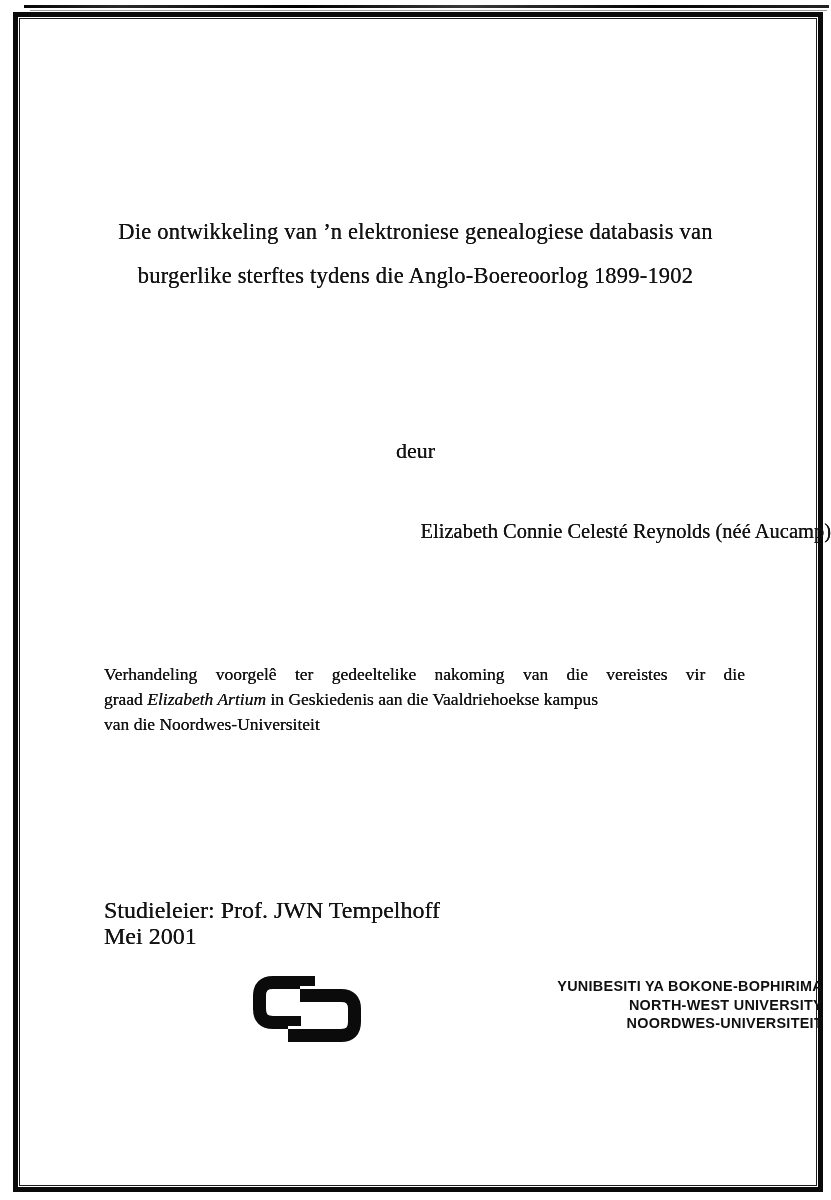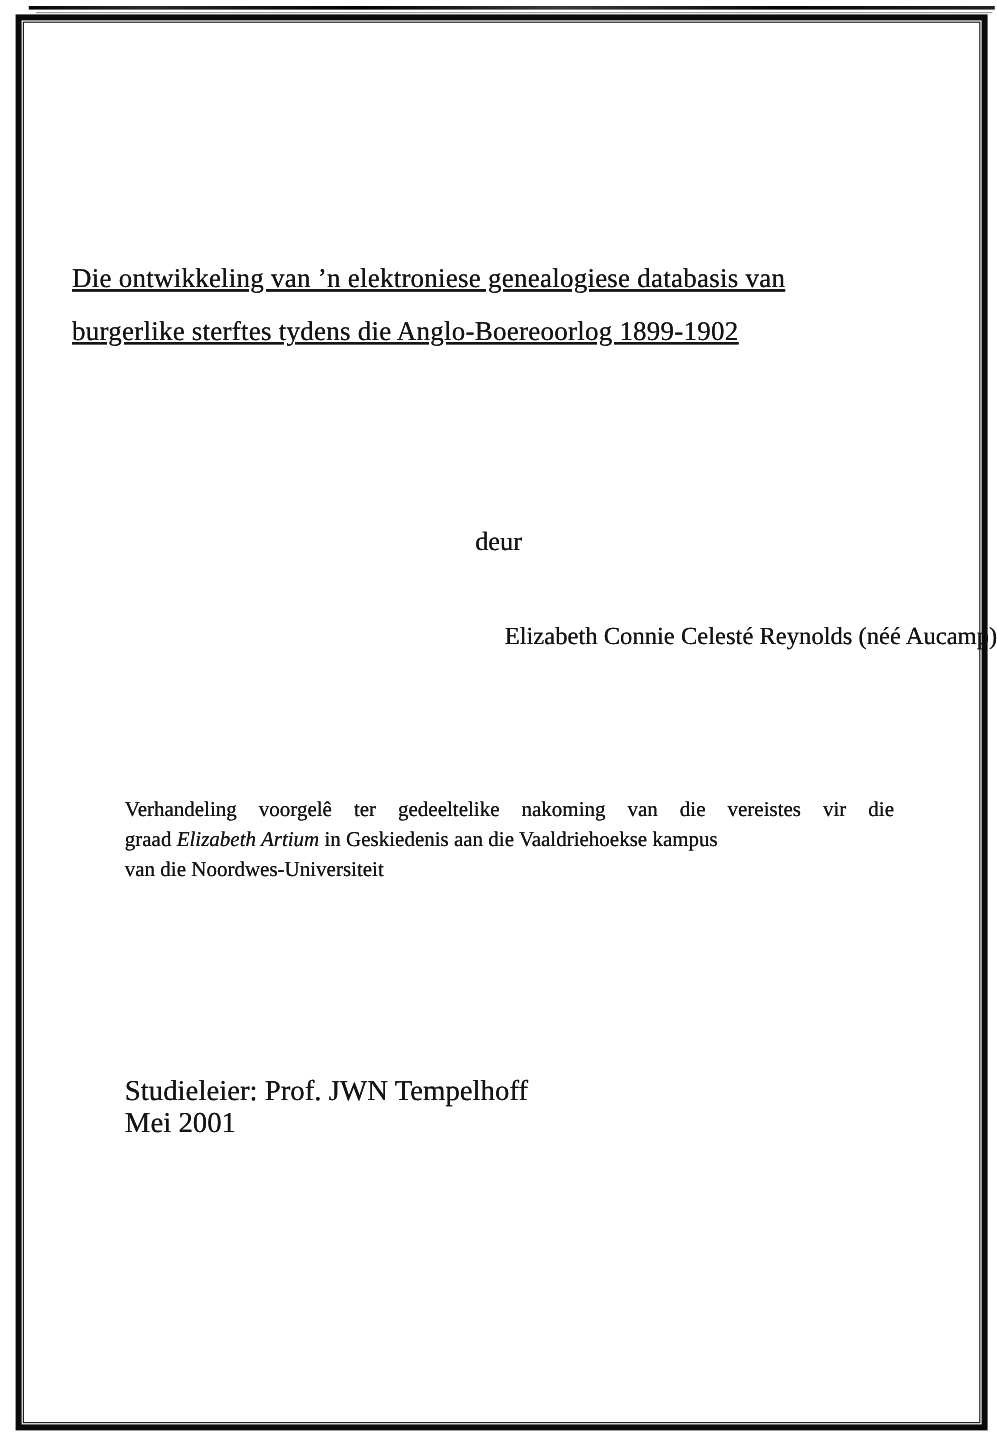--- a/index.html
+++ b/index.html
@@ -45,25 +45,25 @@
   .frame-inner {
     position: absolute;
     inset: 1px;
     border: 1.5px solid #1c1c1c;
   }
   .thesis-title {
     position: absolute;
     top: 210px;
     left: 60px;
     right: 60px;
+    text-align: center;
     font-size: 22.5px;
     line-height: 44px;
     letter-spacing: 0.2px;
     text-shadow: 0 0 0.4px #000;
-    text-decoration: underline;
   }
   .byline {
     position: absolute;
     top: 438px;
     left: 0;
     right: 0;
     text-align: center;
     font-size: 22px;
     text-shadow: 0 0 0.3px #000;
   }
@@ -159,14 +159,28 @@
     <span><span>graad </span><span class="ital">Elizabeth Artium</span><span> in Geskiedenis aan die Vaaldriehoekse kampus</span></span>
     <br>
     <span>van die Noordwes-Universiteit</span>
   </div>
 
   <div class="supervisor-block">
     <div>Studieleier: Prof. JWN Tempelhoff</div>
     <div>Mei 2001</div>
   </div>
 
+  <div class="logo">
+    <svg class="logo-mark" viewBox="0 0 108 66" xmlns="http://www.w3.org/2000/svg" aria-hidden="true">
+
+      <path d="M 62 6.5 H 20 Q 6.5 6.5 6.5 20 V 33 Q 6.5 46.5 20 46.5 H 48" fill="none" stroke="#0b0b0b" stroke-width="13" stroke-linecap="butt"></path>
+
+      <path d="M 47 19.5 H 88 Q 101.5 19.5 101.5 33 V 46 Q 101.5 59.5 88 59.5 H 35" fill="none" stroke="#ffffff" stroke-width="19" stroke-linecap="butt"></path>
+      <path d="M 47 19.5 H 88 Q 101.5 19.5 101.5 33 V 46 Q 101.5 59.5 88 59.5 H 35" fill="none" stroke="#0b0b0b" stroke-width="13" stroke-linecap="butt"></path>
+    </svg>
+    <div class="logo-text">
+      <div>YUNIBESITI YA BOKONE-BOPHIRIMA</div>
+      <div>NORTH-WEST UNIVERSITY</div>
+      <div>NOORDWES-UNIVERSITEIT</div>
+    </div>
+  </div>
 
 </div>
 
 </body></html>

